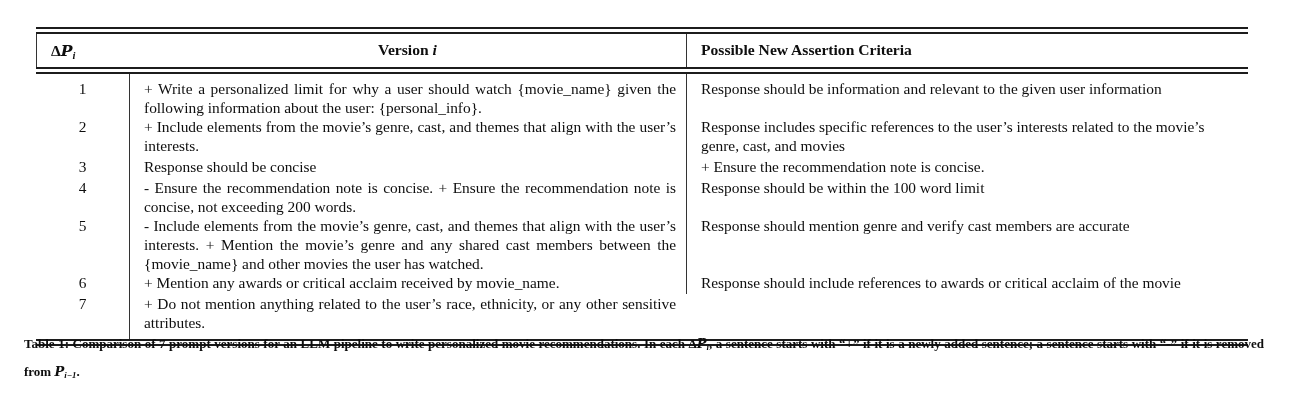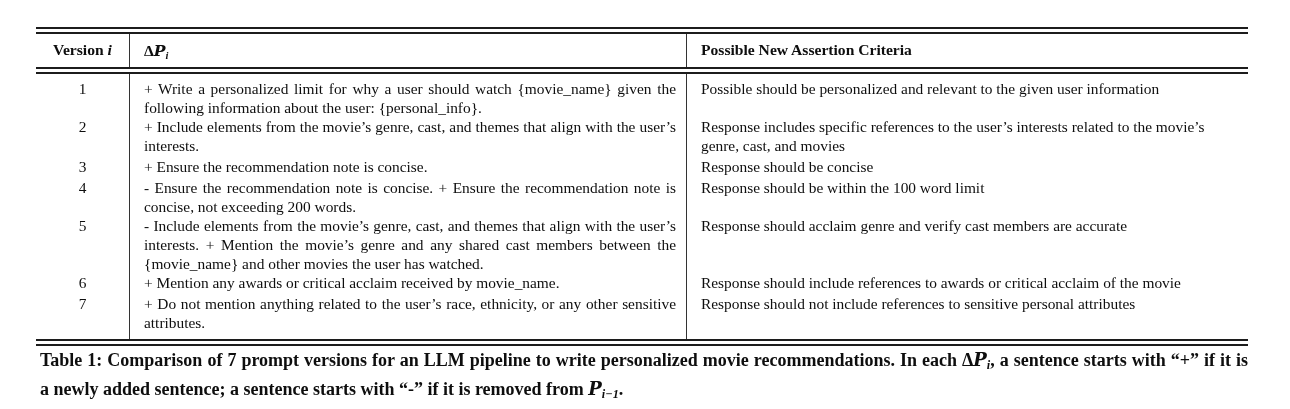--- a/index.html
+++ b/index.html
@@ -47,86 +47,85 @@
     position: relative;
     top: 0.28em;
     line-height: 0;
   }
   .caption {
     position: absolute;
     left: 24px;
     right: 26px;
     top: 330px;
     font-weight: bold;
-    font-size: 18px;
+    font-size: 13px;
     line-height: 27.5px;
     text-align: justify;
-    margin: 16px;
+    margin: 0;
   }
   .caption .cal { font-weight: bold; }
   i { font-style: italic; }
 </style>
 </head>
 <body>
 
 <div class="canvas">
 
   <div class="tablewrap">
 
     <div class="dblrule"></div>
 
     <div class="grid-row thead">
+      <div class="cell c2"><span><span>Δ</span><span class="cal">P</span><sub class="msub">i</sub></span></div>
       <div class="cell c1"><span>Version</span> <i>i</i></div>
-      <div class="cell c2"><span><span>Δ</span><span class="cal">P</span><sub class="msub">i</sub></span></div>
       <div class="cell c3"><span>Possible New Assertion Criteria</span></div>
     </div>
 
     <div class="dblrule"></div>
 
     <div class="tbody">
   <div class="grid-row trow">
     <div class="cell c1"><span>1</span></div>
     <div class="cell c2"><span>+ Write a personalized limit for why a user should watch {movie_name} given the following information about the user: {personal_info}.</span></div>
-    <div class="cell c3"><span>Possible should be personalized and relevant to the given user information</span></div>
+    <div class="cell c3"><span>Response should be information and relevant to the given user information</span></div>
   </div>
 
   <div class="grid-row trow">
     <div class="cell c1"><span>2</span></div>
     <div class="cell c2"><span>+ Include elements from the movie’s genre, cast, and themes that align with the user’s interests.</span></div>
     <div class="cell c3"><span>Response includes specific references to the user’s interests related to the movie’s genre, cast, and movies</span></div>
   </div>
 
   <div class="grid-row trow">
     <div class="cell c1"><span>3</span></div>
+    <div class="cell c3"><span>Response should be concise</span></div>
     <div class="cell c2"><span>+ Ensure the recommendation note is concise.</span></div>
-    <div class="cell c3"><span>Response should be concise</span></div>
   </div>
 
   <div class="grid-row trow">
     <div class="cell c1"><span>4</span></div>
     <div class="cell c2"><span>- Ensure the recommendation note is concise. + Ensure the recommendation note is concise, not exceeding 200 words.</span></div>
     <div class="cell c3"><span>Response should be within the 100 word limit</span></div>
   </div>
 
   <div class="grid-row trow">
     <div class="cell c1"><span>5</span></div>
     <div class="cell c2"><span>- Include elements from the movie’s genre, cast, and themes that align with the user’s interests. + Mention the movie’s genre and any shared cast members between the {movie_name} and other movies the user has watched.</span></div>
-    <div class="cell c3"><span>Response should acclaim genre and verify cast members are accurate</span></div>
+    <div class="cell c3"><span>Response should mention genre and verify cast members are accurate</span></div>
   </div>
 
   <div class="grid-row trow">
     <div class="cell c1"><span>6</span></div>
     <div class="cell c2"><span>+ Mention any awards or critical acclaim received by movie_name.</span></div>
     <div class="cell c3"><span>Response should include references to awards or critical acclaim of the movie</span></div>
   </div>
 
   <div class="grid-row trow">
     <div class="cell c1"><span>7</span></div>
     <div class="cell c2"><span>+ Do not mention anything related to the user’s race, ethnicity, or any other sensitive attributes.</span></div>
-    <div class="cell c3"><span>Response should not include references to sensitive personal attributes</span></div>
   </div>
 </div>
 
     <div class="dblrule"></div>
 
   </div>
 
   <p class="caption"><span>Table 1: Comparison of 7 prompt versions for an LLM pipeline to write personalized movie recommendations. In each </span><span><span>Δ</span><i class="cal">P</i><sub class="msub">i</sub></span><span>, a sentence starts with “+” if it is a newly added sentence; a sentence starts with “-” if it is removed from </span><span><i class="cal">P</i><sub class="msub">i−1</sub></span><span>.</span></p>
 
 </div>

